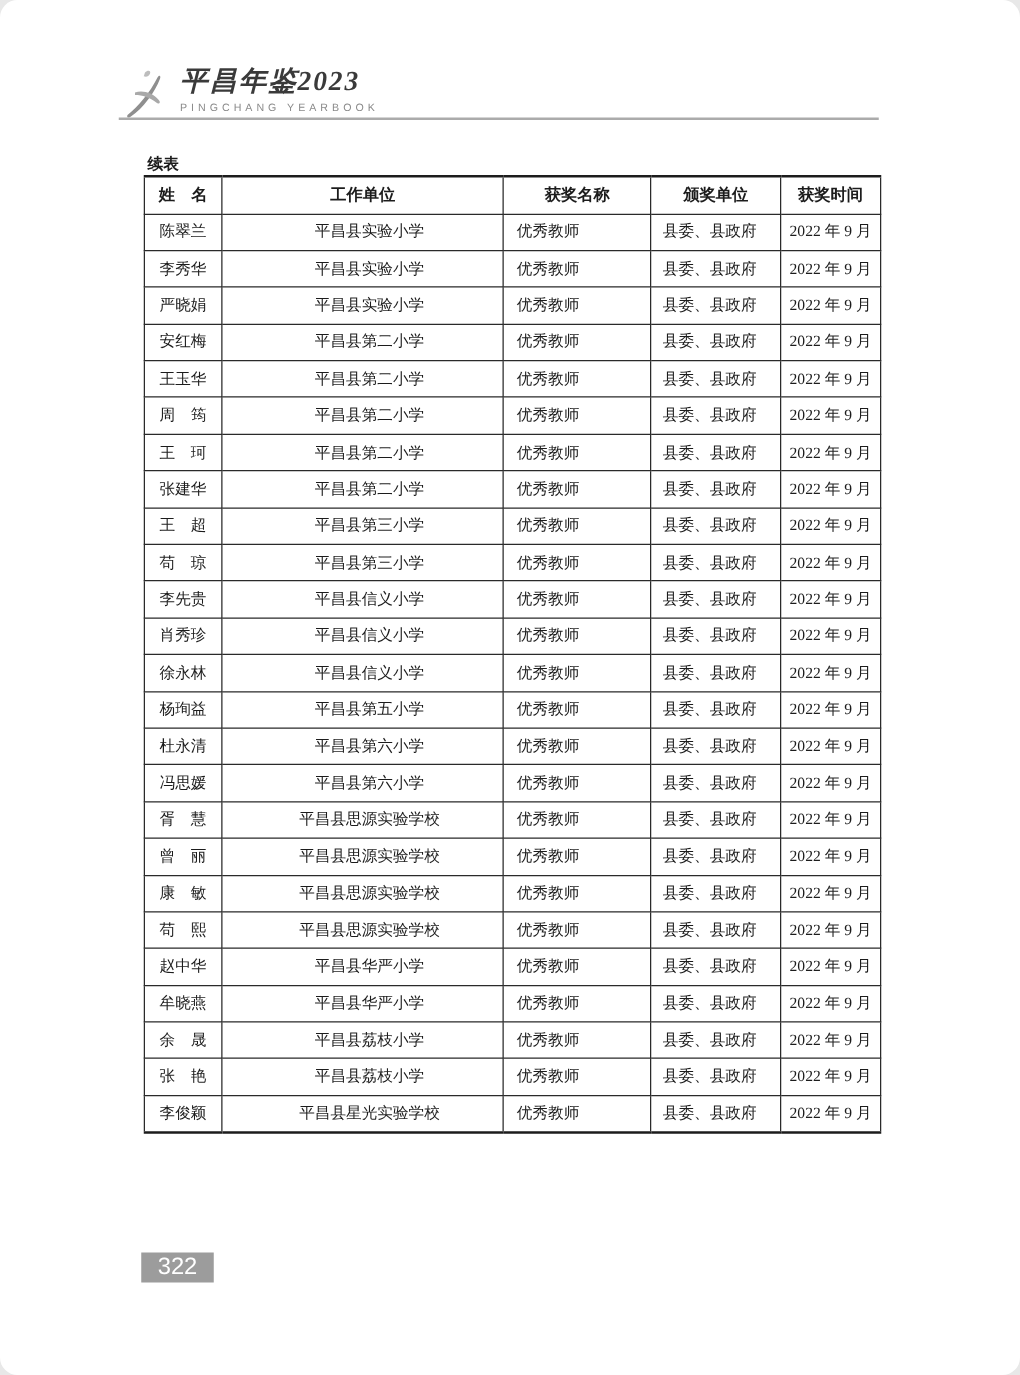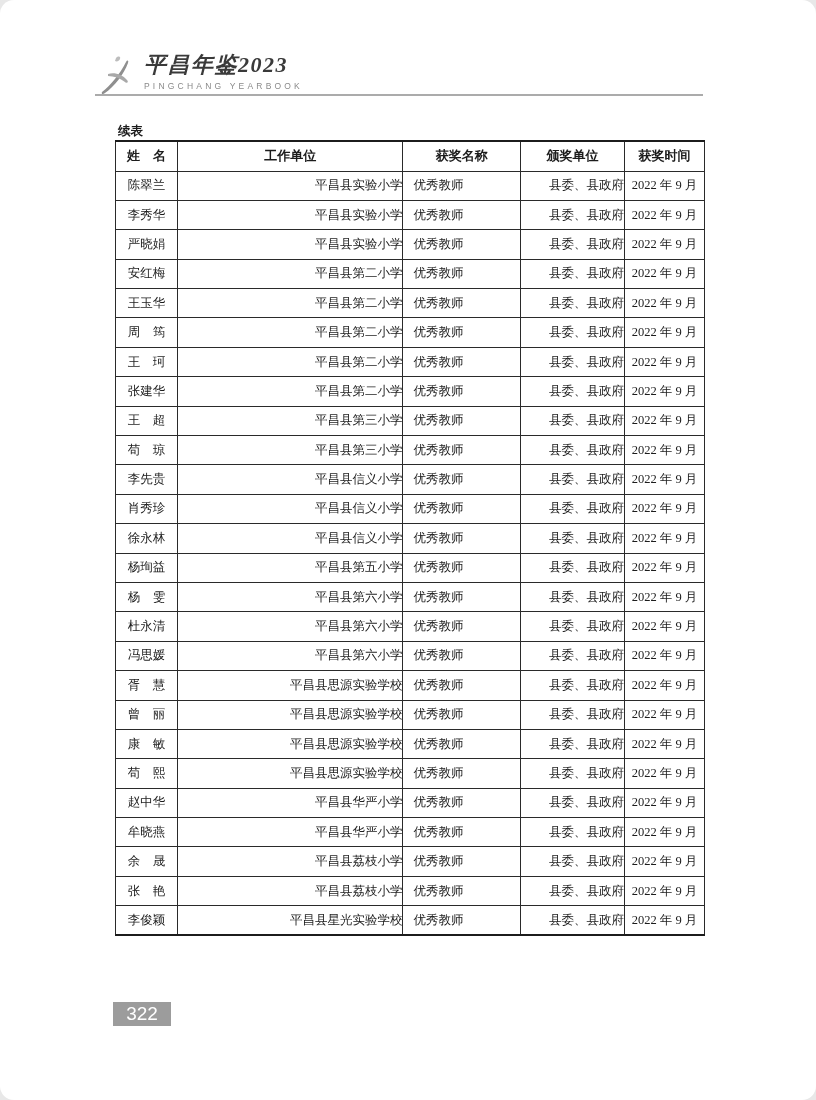--- a/index.html
+++ b/index.html
@@ -46,23 +46,23 @@
   .award-table th, .award-table td { border:1px solid #2a2a2a; overflow:hidden; white-space:nowrap; }
   .award-table thead th {
     height:30px;
     font-family:"Liberation Sans","DejaVu Sans",sans-serif;
     font-weight:bold; font-size:13px; text-align:center;
     border-top:2px solid #1c1c1c;
   }
   .award-table tbody td { height:29.4px; }
   .award-table tbody tr:last-child td { border-bottom:2px solid #1c1c1c; }
   td.col-name  { text-align:center; }
-  td.col-unit  { text-align:right; padding-left:11px; }
+  td.col-unit  { text-align:center; padding-left:11px; }
   td.col-award { text-align:left; padding-left:10px; }
-  td.col-issuer{ text-align:right; padding-left:9px; }
+  td.col-issuer{ text-align:left; padding-left:9px; }
   td.col-date  { text-align:center; }
 
   
   .page-num-badge {
     position:absolute; top:1002px; left:113px;
     width:58px; height:24px; background:#9c9c9c;
     display:flex; align-items:center; justify-content:center;
     font-family:"Liberation Sans","DejaVu Sans",sans-serif;
     font-size:19px; color:#ffffff;
   }
@@ -197,27 +197,20 @@
           <td class="col-date">2022 年 9 月</td>
         </tr>
         <tr>
           <td class="col-name">杨珣益</td>
           <td class="col-unit">平昌县第五小学</td>
           <td class="col-award">优秀教师</td>
           <td class="col-issuer">县委、县政府</td>
           <td class="col-date">2022 年 9 月</td>
         </tr>
         <tr>
-          <td class="col-name">杨　雯</td>
-          <td class="col-unit">平昌县第六小学</td>
-          <td class="col-award">优秀教师</td>
-          <td class="col-issuer">县委、县政府</td>
-          <td class="col-date">2022 年 9 月</td>
-        </tr>
-        <tr>
           <td class="col-name">杜永清</td>
           <td class="col-unit">平昌县第六小学</td>
           <td class="col-award">优秀教师</td>
           <td class="col-issuer">县委、县政府</td>
           <td class="col-date">2022 年 9 月</td>
         </tr>
         <tr>
           <td class="col-name">冯思媛</td>
           <td class="col-unit">平昌县第六小学</td>
           <td class="col-award">优秀教师</td>

